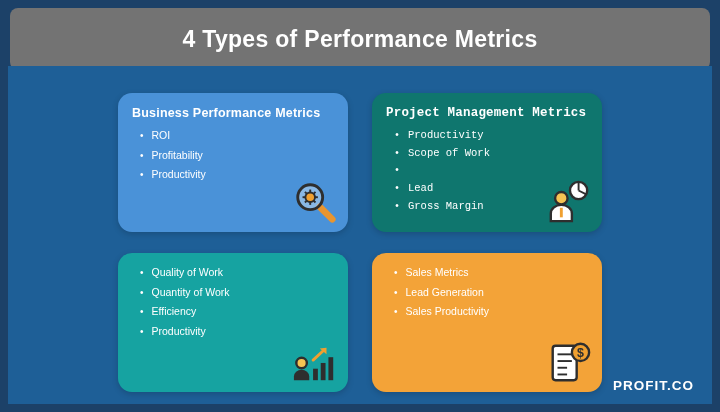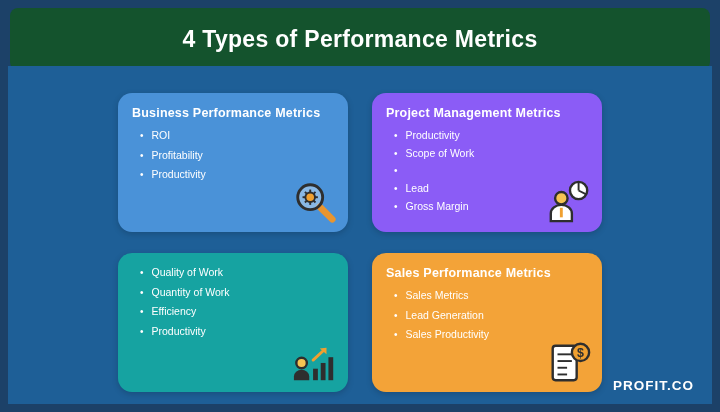--- a/index.html
+++ b/index.html
@@ -6,21 +6,21 @@
   html, body { margin: 0; padding: 0; }
   body {
     width: 720px; height: 412px;
     background: #1c4168;
     font-family: "Liberation Sans", sans-serif;
     position: relative;
     overflow: hidden;
   }
   .header-bar {
     position: absolute; top: 8px; left: 10px; right: 10px; height: 62px;
-    background: #14532d;
+    background: #737373;
     border-radius: 8px;
     display: flex; align-items: center; justify-content: center;
   }
   .header-bar h1 {
     margin: 0; color: #ffffff; font-size: 23px; font-weight: bold; letter-spacing: .3px;
   }
   .main-panel {
     position: absolute; top: 66px; left: 8px; right: 8px; bottom: 8px;
     background: #1e5f97;
   }
@@ -89,21 +89,21 @@
         <g stroke="#2e2e2e" stroke-width="2">
           <line x1="19" y1="11" x2="19" y2="27"></line>
           <line x1="11" y1="19" x2="27" y2="19"></line>
           <line x1="13.5" y1="13.5" x2="24.5" y2="24.5"></line>
           <line x1="24.5" y1="13.5" x2="13.5" y2="24.5"></line>
         </g>
         <circle cx="19" cy="19" r="5" fill="#f0a030" stroke="#2e2e2e" stroke-width="2"></circle>
       </svg>
     </div>
 
-    <div class="card dense" style="background: #8b5cf6;">
+    <div class="card dense" style="background: #0f766e; font-family: Liberation Mono, monospace;">
       <h2 class="card-title">Project Management Metrics</h2>
       <ul>
         <li>
             <span class="dot">•</span>
             <span>Productivity</span>
           </li>
         <li>
             <span class="dot">•</span>
             <span>Scope of Work</span>
           </li>
@@ -153,21 +153,20 @@
         <rect x="30" y="25" width="5" height="18" fill="#2e2e2e"></rect>
         <rect x="38" y="19" width="5" height="24" fill="#2e2e2e"></rect>
         <polyline points="22,22 34,11" fill="none" stroke="#f0a030" stroke-width="3" stroke-linecap="round"></polyline>
         <polygon points="36,9 36,16 29,10" fill="#f0a030"></polygon>
         <circle cx="10" cy="25" r="5.5" fill="#f6c453" stroke="#2e2e2e" stroke-width="2.5"></circle>
         <path d="M2 43 v-4 a8 7 0 0 1 16 0 v4 z" fill="#2e2e2e"></path>
       </svg>
     </div>
 
     <div class="card" style="background: rgb(243, 163, 56);">
-      <h2 class="card-title">Sales Performance Metrics</h2>
       <ul>
         <li>
             <span class="dot">•</span>
             <span>Sales Metrics</span>
           </li>
         <li>
             <span class="dot">•</span>
             <span>Lead Generation</span>
           </li>
         <li>

